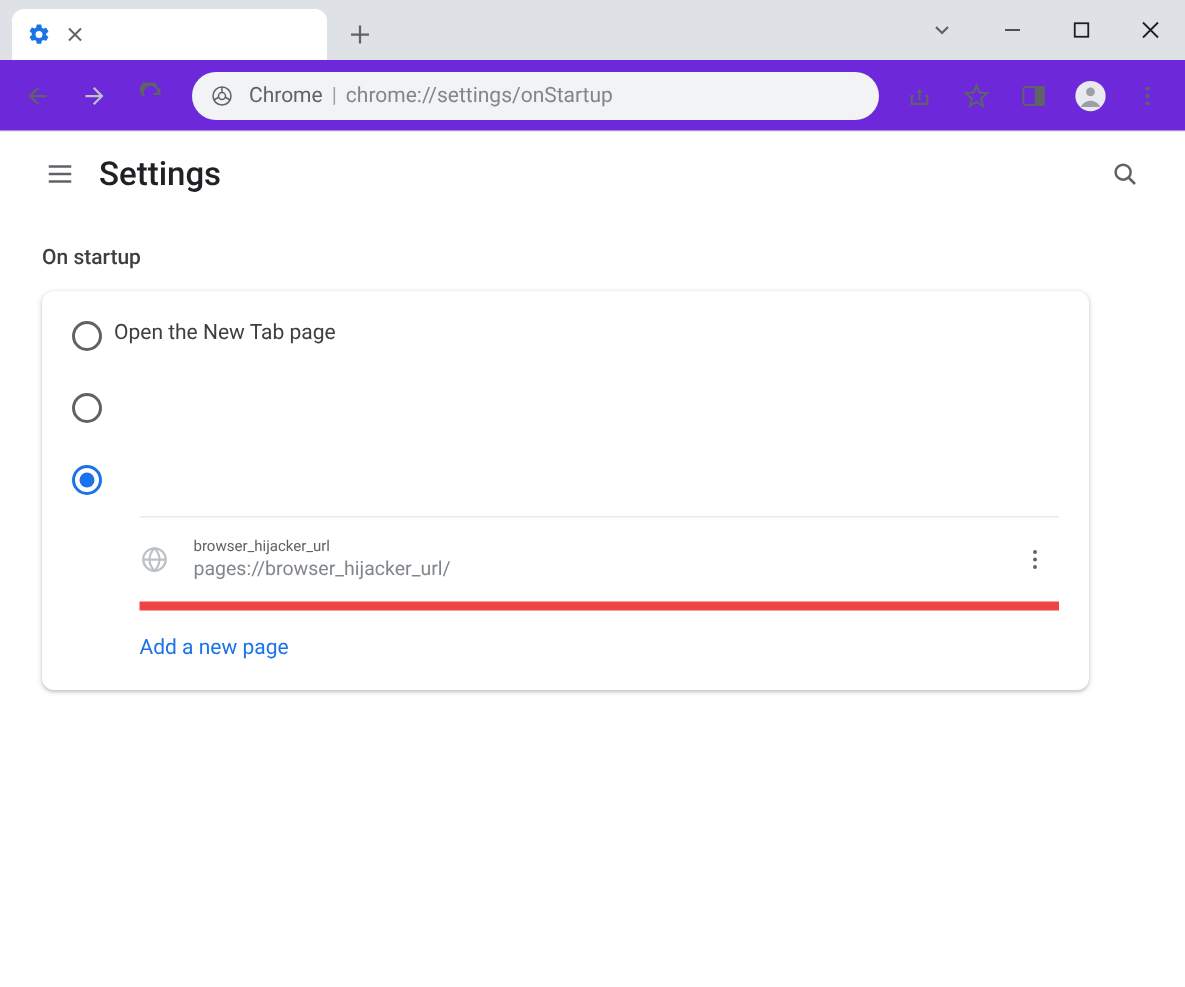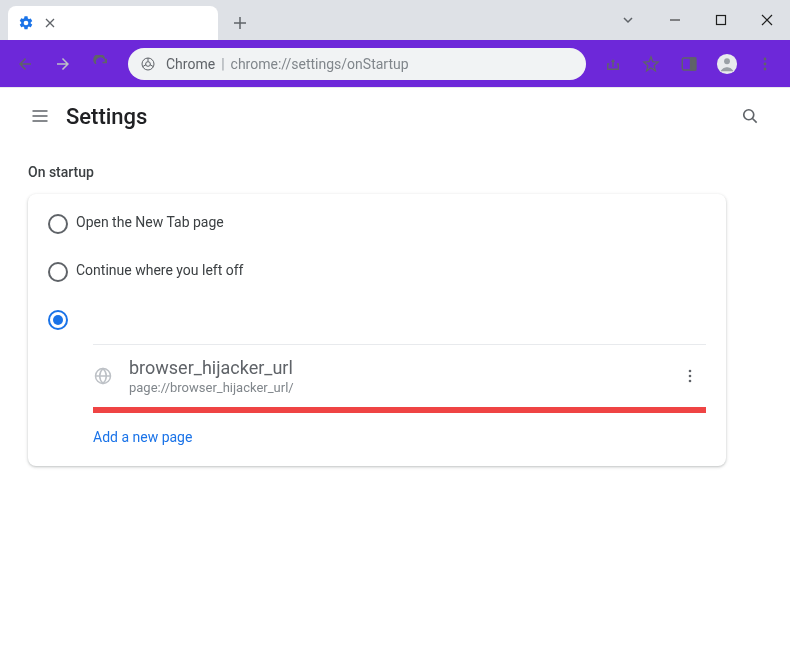--- a/index.html
+++ b/index.html
@@ -99,21 +99,21 @@
 .radio-label { font-size: 14px; color: #3c4043; }
 
 .sub-block { margin: 0 20px 0 65px; border-top: 1px solid #e8eaed; }
 .page-row {
   display: flex; align-items: center; padding: 12px 0; gap: 16px;
 }
 .globe-icon {
   width: 20px; height: 20px; color: #bdc1c6; flex-shrink: 0;
 }
 .page-info { flex: 1; }
-.page-name { font-size: 18px; color: #5f6368; }
+.page-name { font-size: 10px; color: #5f6368; }
 .page-url { font-size: 13px; color: #80868b; margin-top: 2px; }
 .more-btn {
   width: 32px; height: 32px; display: flex; align-items: center; justify-content: center;
   color: #5f6368;
 }
 .link-row {
   padding: 14px 0; border-top: 6px solid #ef4444;
 }
 .link-row a { color: #1a73e8; font-size: 14px; text-decoration: none; cursor: pointer; }
 </style>
@@ -249,38 +249,37 @@
 
   <div class="card">
 
     <div class="radio-row">
       <div class="radio"></div>
       <div class="radio-label">Open the New Tab page</div>
     </div>
 
     <div class="radio-row">
       <div class="radio"></div>
-      <div class="radio-label">Continue where you left off</div>
     </div>
 
     <div class="radio-row">
       <div class="radio selected"></div>
     </div>
 
     <div class="sub-block">
       <div class="page-row">
         <span class="globe-icon">
           <svg viewBox="0 0 24 24" fill="none" stroke="currentColor" stroke-width="1.8">
               <circle cx="12" cy="12" r="9"></circle>
               <path d="M3 12h18M12 3c2.5 2.5 4 5.5 4 9s-1.5 6.5-4 9c-2.5-2.5-4-5.5-4-9s1.5-6.5 4-9z"></path>
             </svg>
         </span>
         <div class="page-info">
           <div class="page-name">browser_hijacker_url</div>
-          <div class="page-url">page://browser_hijacker_url/</div>
+          <div class="page-url">pages://browser_hijacker_url/</div>
         </div>
         <div class="more-btn">
           <svg width="16" height="16" viewBox="0 0 16 16">
               <circle cx="8" cy="3" r="1.3" fill="currentColor"></circle>
               <circle cx="8" cy="8" r="1.3" fill="currentColor"></circle>
               <circle cx="8" cy="13" r="1.3" fill="currentColor"></circle>
             </svg>
         </div>
       </div>
 

